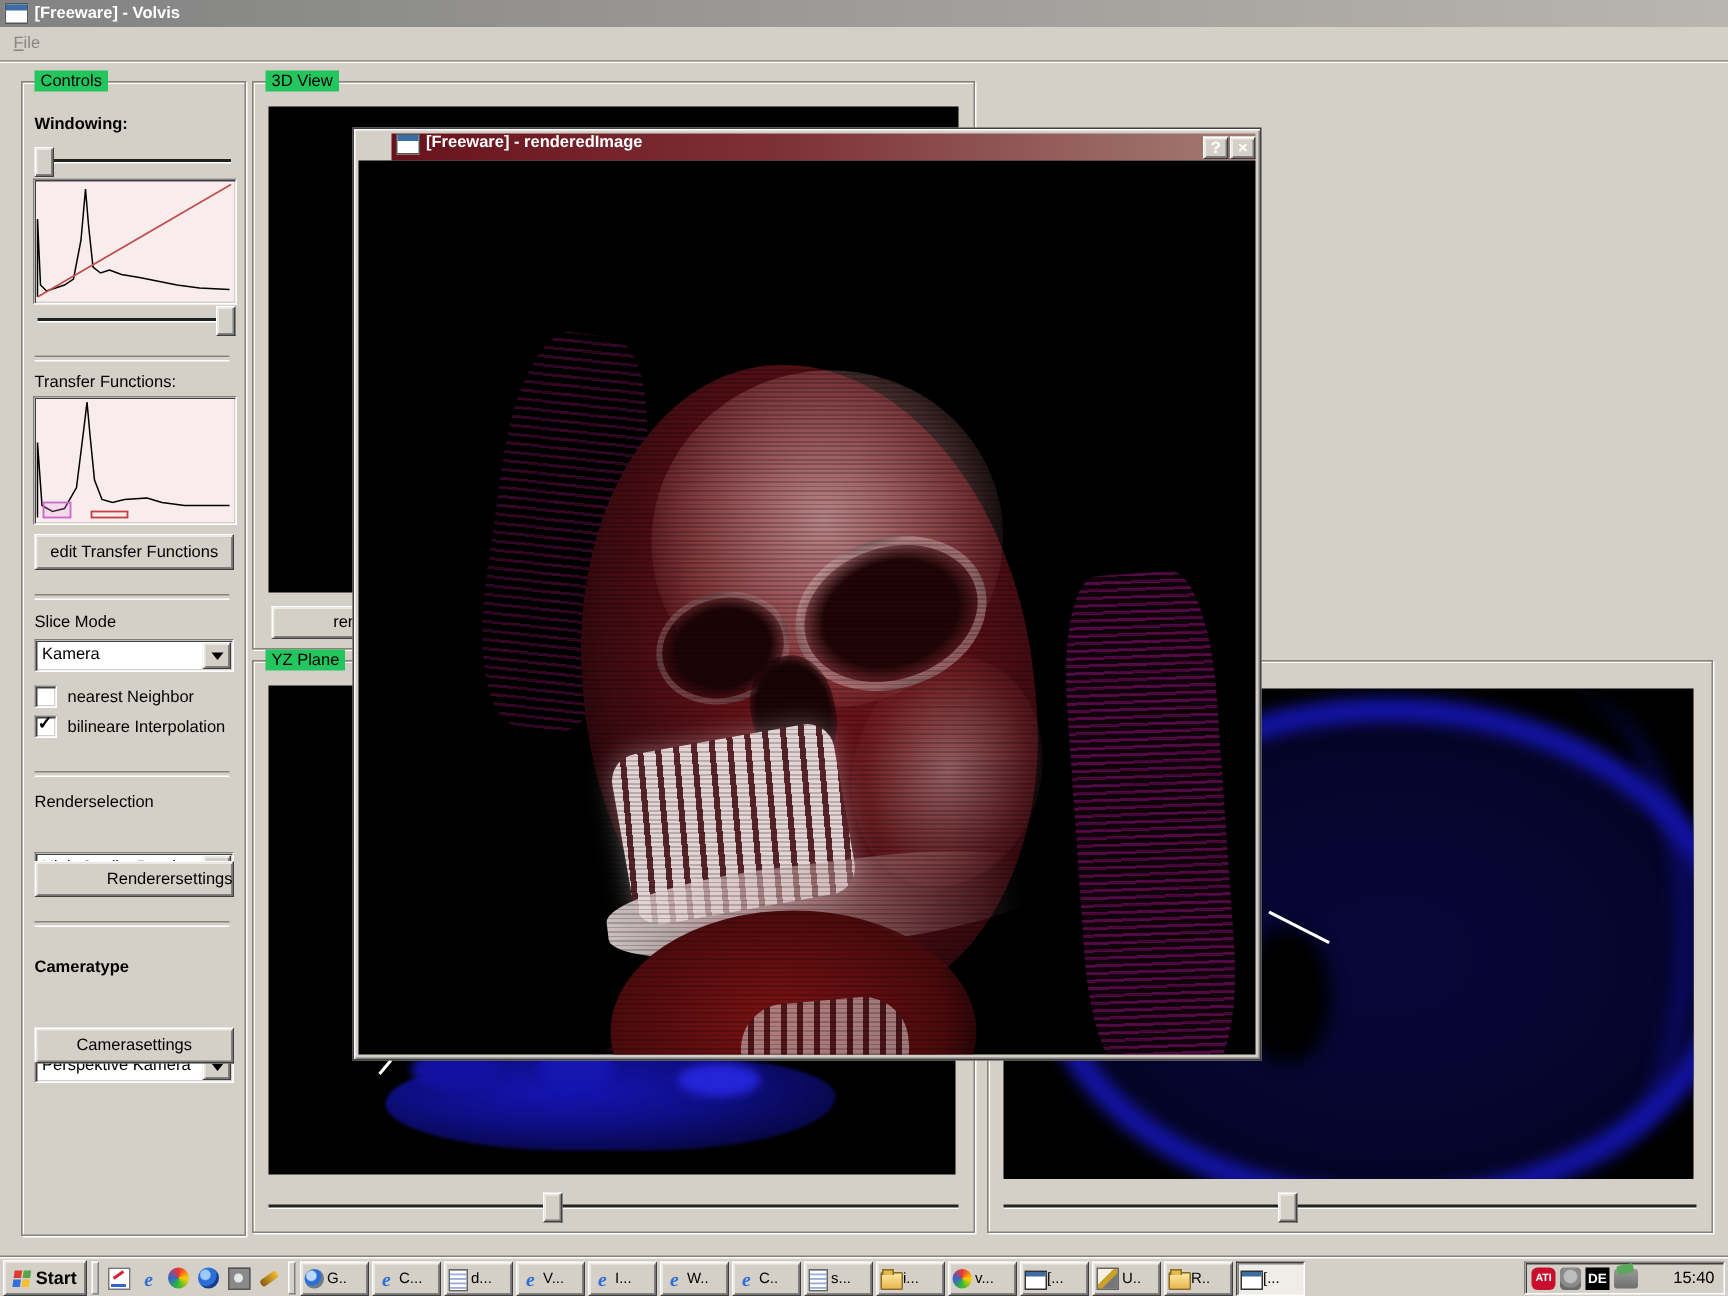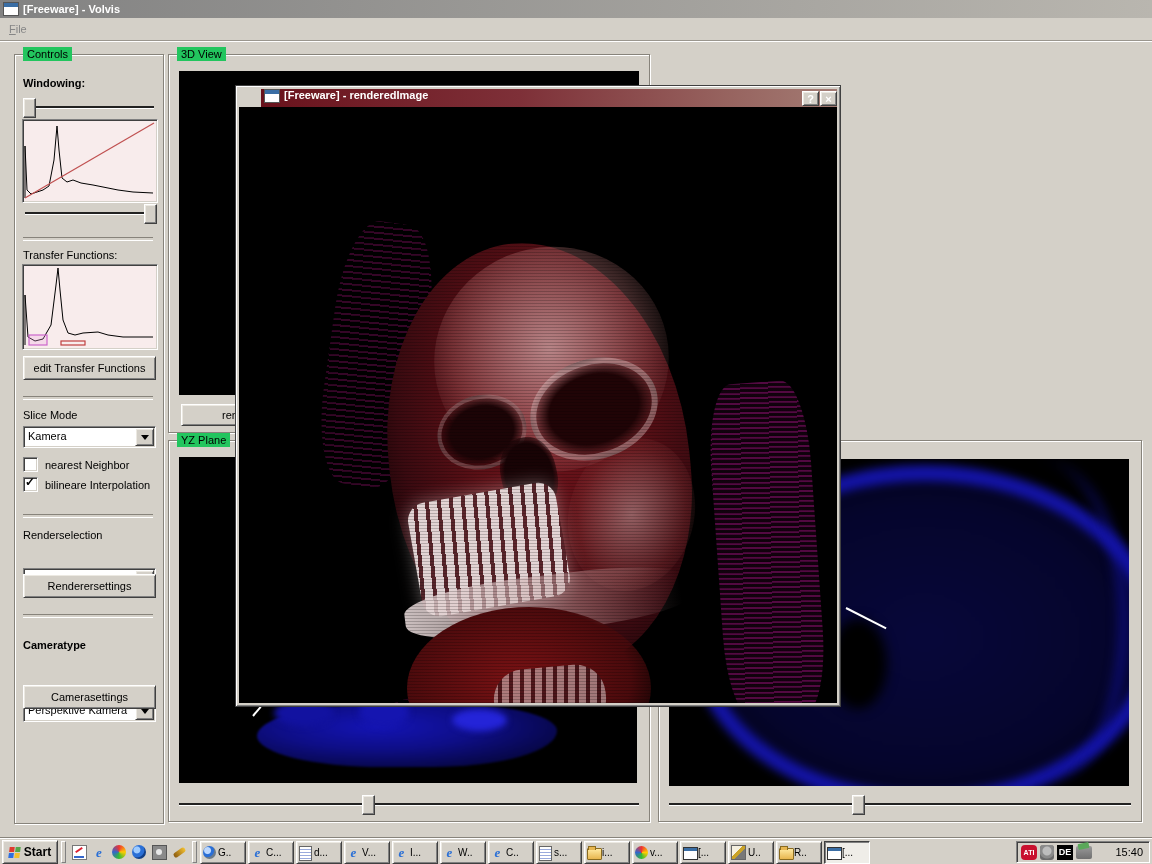--- a/index.html
+++ b/index.html
@@ -142,21 +142,21 @@
 
     <div class="abs" style="left:8px;top:459px;width:130px;height:2px;border-top:1px solid #87837b;border-bottom:1px solid #fff;"></div>
 
     <div class="abs" style="left:8px;top:474px;">Renderselection</div>
     <div class="abs combo sunken" style="left:8px;top:491px;width:131px;">
       <span class="val">High Quality Renderer</span>
       <div class="drop raised">
           <div class="tri"></div>
         </div>
     </div>
-    <div class="abs raised btn" style="left:8px;top:519px;width:131px;height:22px;">
+    <div class="abs raised btn" style="left:8px;top:519px;width:131px;height:22px;justify-content:flex-end;">
       <span>Renderersettings</span>
     </div>
 
     <div class="abs" style="left:8px;top:559px;width:130px;height:2px;border-top:1px solid #87837b;border-bottom:1px solid #fff;"></div>
 
     <div class="abs" style="left:8px;top:584px;font-weight:bold;">Cameratype</div>
     <div class="abs combo sunken" style="left:8px;top:601px;width:131px;">
       <span class="val">Perspektive Kamera</span>
       <div class="drop raised">
           <div class="tri"></div>

